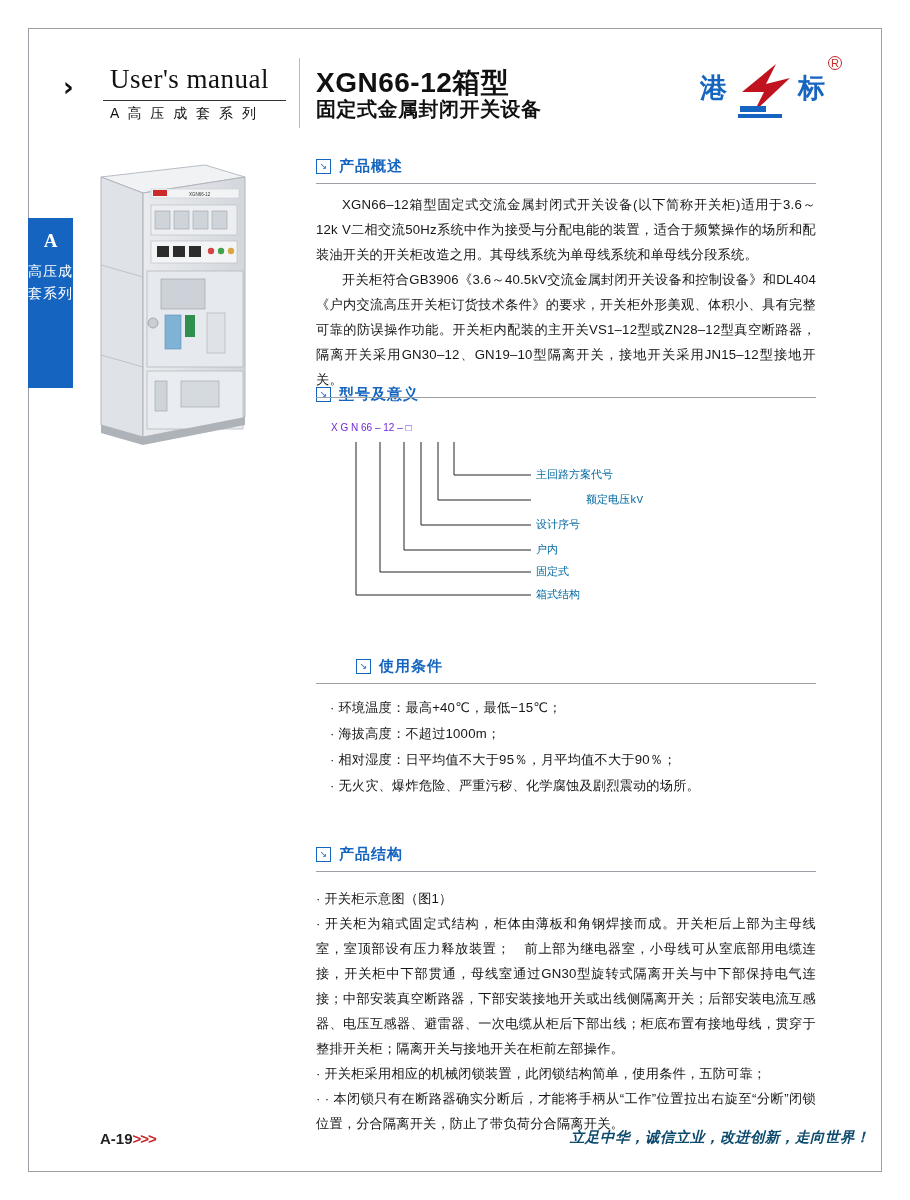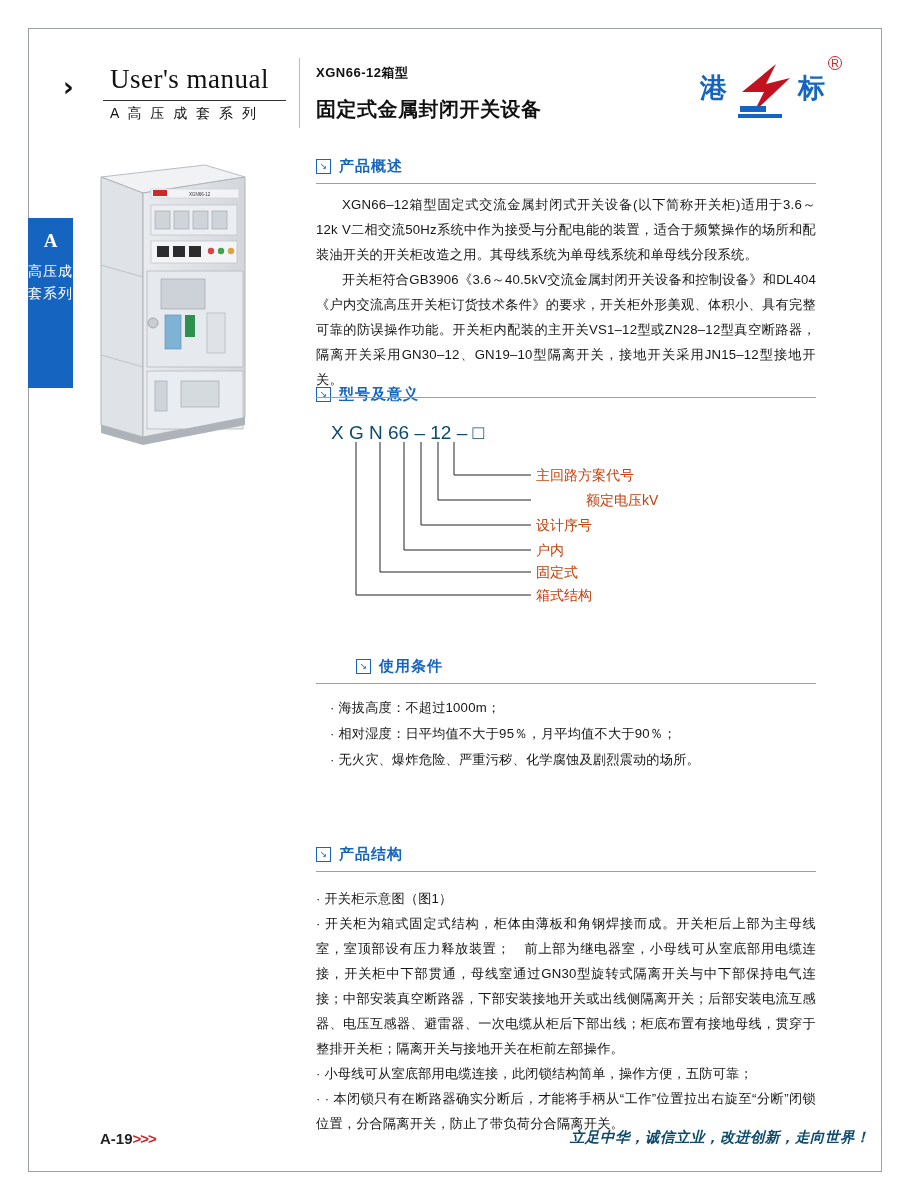--- a/index.html
+++ b/index.html
@@ -42,21 +42,21 @@
     position:absolute;left:103px;top:100px;width:183px;height:1px;background:#333;
   }
   .hdr-sub{
     position:absolute;left:110px;top:105px;
     font-size:14px;color:#111;letter-spacing:2.5px;
   }
   .hdr-divider{
     position:absolute;left:299px;top:58px;width:1px;height:70px;background:#b9bdc2;
   }
   .hdr-title1{
-    position:absolute;left:316px;top:64px;font-size:13px;font-weight:bold;color:#111;
+    position:absolute;left:316px;top:64px;font-size:28px;font-weight:bold;color:#111;
     letter-spacing:.5px;
   }
   .hdr-title2{
     position:absolute;left:316px;top:96px;font-size:20px;font-weight:bold;color:#111;
     letter-spacing:.5px;
   }
   
   .logo{
     position:absolute;left:700px;top:60px;width:140px;height:60px;
   }
@@ -113,25 +113,25 @@
   .bullets{
     position:absolute;font-size:13.2px;line-height:26px;color:#161616;letter-spacing:.2px;
   }
   .bullets div{white-space:nowrap;}
 
   
   .model{
     position:absolute;left:316px;top:420px;width:500px;height:185px;
   }
   .model .code{
-    position:absolute;top:0;left:0;font-size:19px;letter-spacing:0px;color:#0c4a6e;
+    position:absolute;top:0;left:0;font-size:10px;letter-spacing:0px;color:#6d28d9;
   }
   .model-svg{position:absolute;left:0;top:0;}
   .model .lbl{
-    position:absolute;font-size:14px;color:#c2410c;white-space:nowrap;
+    position:absolute;font-size:11px;color:#0369a1;white-space:nowrap;font-family:Liberation Mono, monospace;
   }
 
   
   .pg{
     position:absolute;left:100px;top:1130px;font-size:15px;color:#222;font-weight:bold;
   }
   .pg .arrows{color:#c62828;letter-spacing:-1px;font-weight:bold;}
   .slogan{
     position:absolute;right:40px;top:1128px;font-size:14.5px;color:#0c4a6e;font-weight:bold;
     letter-spacing:.5px;font-style:italic;
@@ -258,33 +258,34 @@
     <div class="lbl" style="left:220px;top:144px;">固定式</div>
     <div class="lbl" style="left:220px;top:167px;">箱式结构</div>
   </div>
 
   <div class="sec" style="left:316px;top:657px;margin-left:40px;">
     <span class="sec-icon">↘</span><span class="sec-title">使用条件</span>
   </div>
   <div class="sec-line" style="left:316px;top:683px;width:500px;"></div>
 
   <div class="bullets" style="left:330px;top:695px;width:490px;">
+    <div>· 环境温度：最高+40℃，最低−15℃；</div>
     <div>· 海拔高度：不超过1000m；</div>
     <div>· 相对湿度：日平均值不大于95％，月平均值不大于90％；</div>
     <div>· 无火灾、爆炸危险、严重污秽、化学腐蚀及剧烈震动的场所。</div>
   </div>
 
   <div class="sec" style="left:316px;top:845px;">
     <span class="sec-icon">↘</span><span class="sec-title">产品结构</span>
   </div>
   <div class="sec-line" style="left:316px;top:871px;width:500px;"></div>
 
   <div class="para" style="left:316px;top:886px;width:500px;">· 开关柜示意图（图1）</div>
   <div class="para" style="left:316px;top:911px;width:500px;">· 开关柜为箱式固定式结构，柜体由薄板和角钢焊接而成。开关柜后上部为主母线室，室顶部设有压力释放装置；　前上部为继电器室，小母线可从室底部用电缆连接，开关柜中下部贯通，母线室通过GN30型旋转式隔离开关与中下部保持电气连接；中部安装真空断路器，下部安装接地开关或出线侧隔离开关；后部安装电流互感器、电压互感器、避雷器、一次电缆从柜后下部出线；柜底布置有接地母线，贯穿于整排开关柜；隔离开关与接地开关在柜前左部操作。</div>
-  <div class="para" style="left:316px;top:1061px;width:500px;">· 小母线可从室底部用电缆连接，此闭锁结构简单，操作方便，五防可靠；</div>
+  <div class="para" style="left:316px;top:1061px;width:500px;">· 开关柜采用相应的机械闭锁装置，此闭锁结构简单，使用条件，五防可靠；</div>
   <div class="para" style="left:316px;top:1086px;width:500px;">· · 本闭锁只有在断路器确实分断后，才能将手柄从“工作”位置拉出右旋至“分断”闭锁位置，分合隔离开关，防止了带负荷分合隔离开关。</div>
 
   <div class="pg">
     <span>A-19</span><span class="arrows">&gt;&gt;&gt;</span>
   </div>
   <div class="slogan">立足中华，诚信立业，改进创新，走向世界！</div>
 
 </div>
 
 </body></html>

